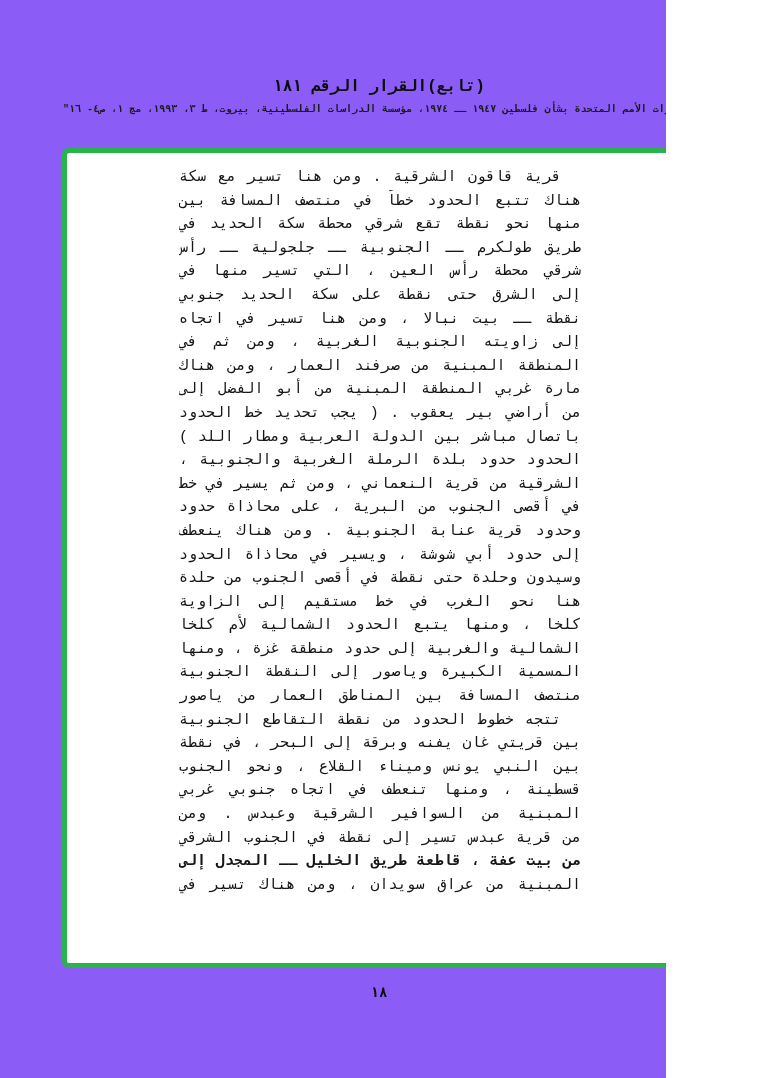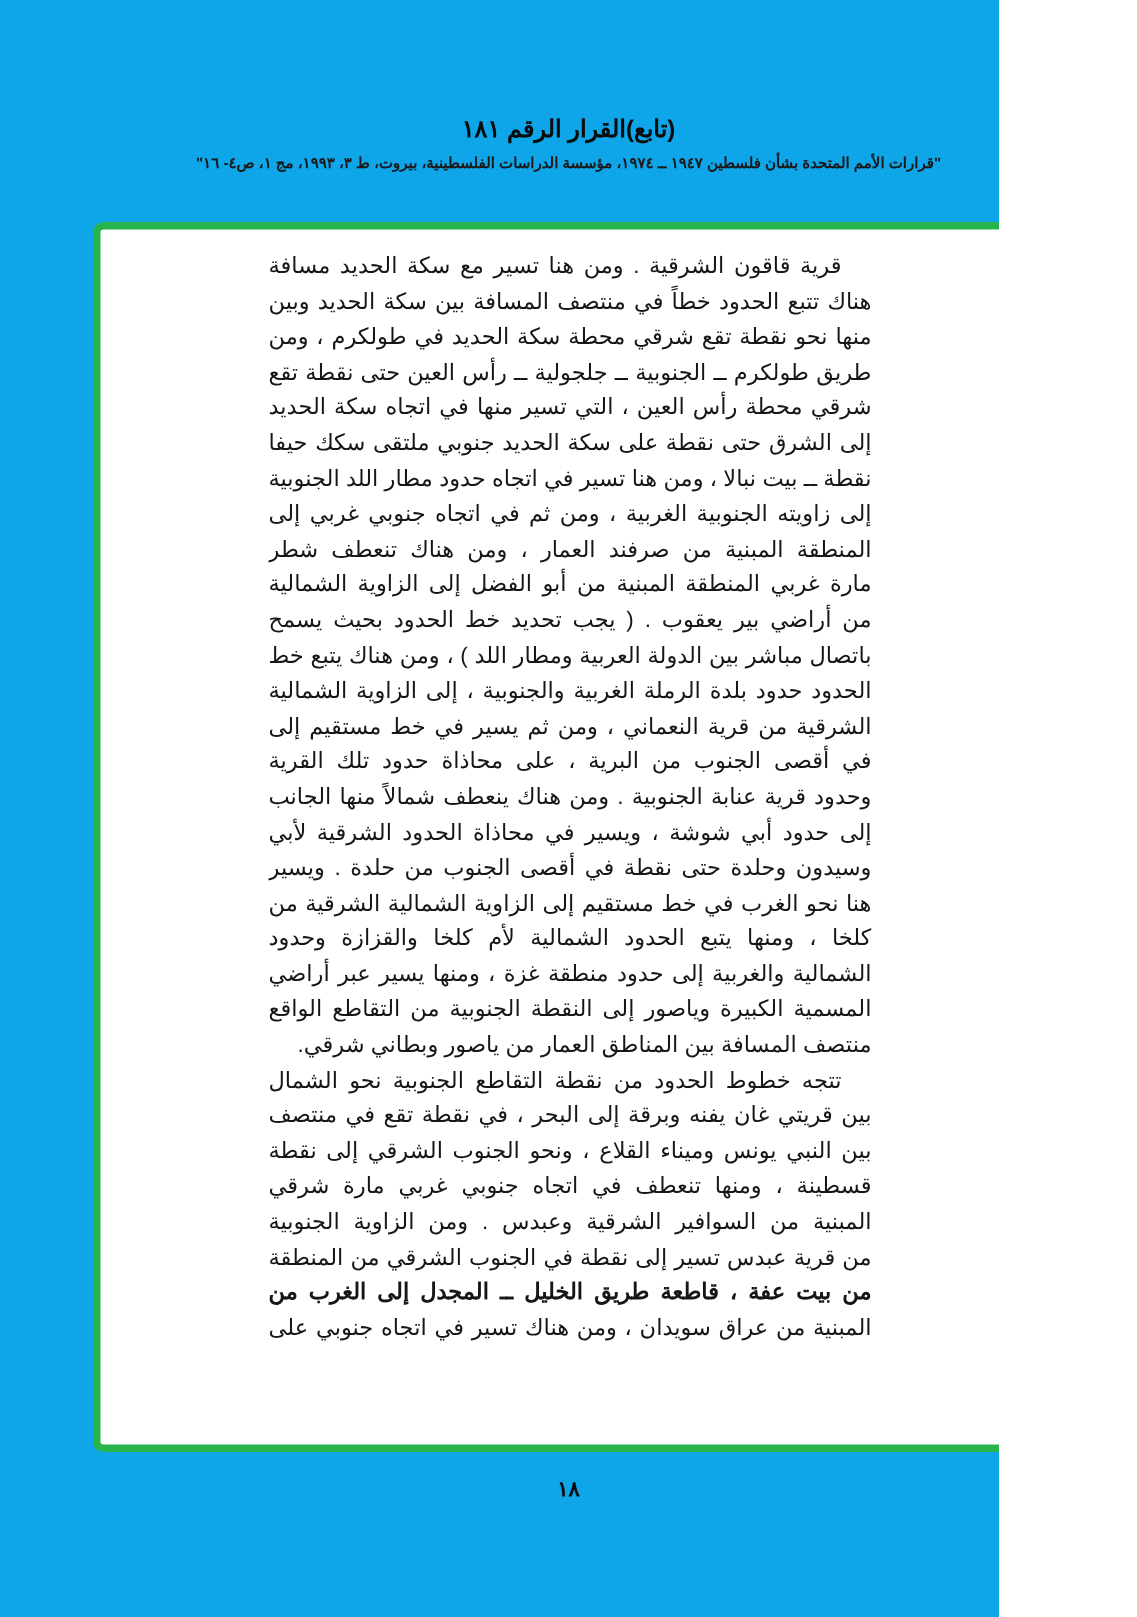--- a/index.html
+++ b/index.html
@@ -1,21 +1,21 @@
 <!DOCTYPE html>
 <html lang="ar"><head>
 <meta charset="utf-8">
 <style>
   html, body { margin: 0; padding: 0; background: #ffffff; }
   .sheet {
     position: relative;
     width: 666px;
     height: 1078px;
-    background: #0ea5e9;
-    font-family: Liberation Sans, sans-serif;
+    background: #8b5cf6;
+    font-family: Liberation Mono, monospace;
     color: #141414;
     overflow: hidden;
   }
   .header { position: absolute; top: 76px; left: 0; width: 758px; text-align: center; direction: rtl; }
   .title {
     font-size: 16px;
     font-weight: bold;
     letter-spacing: 0.5px;
     color: #0c0c0c;
   }

